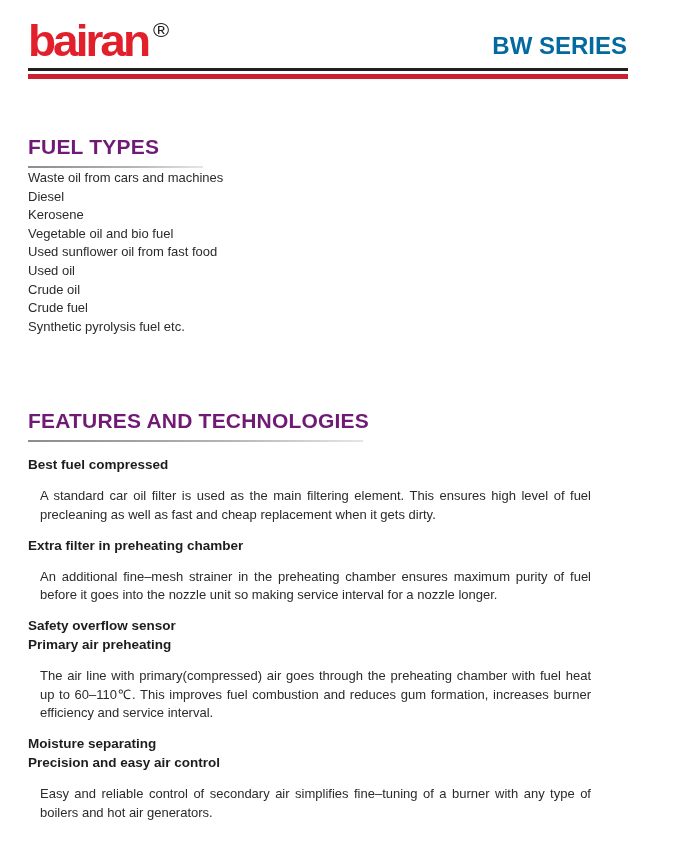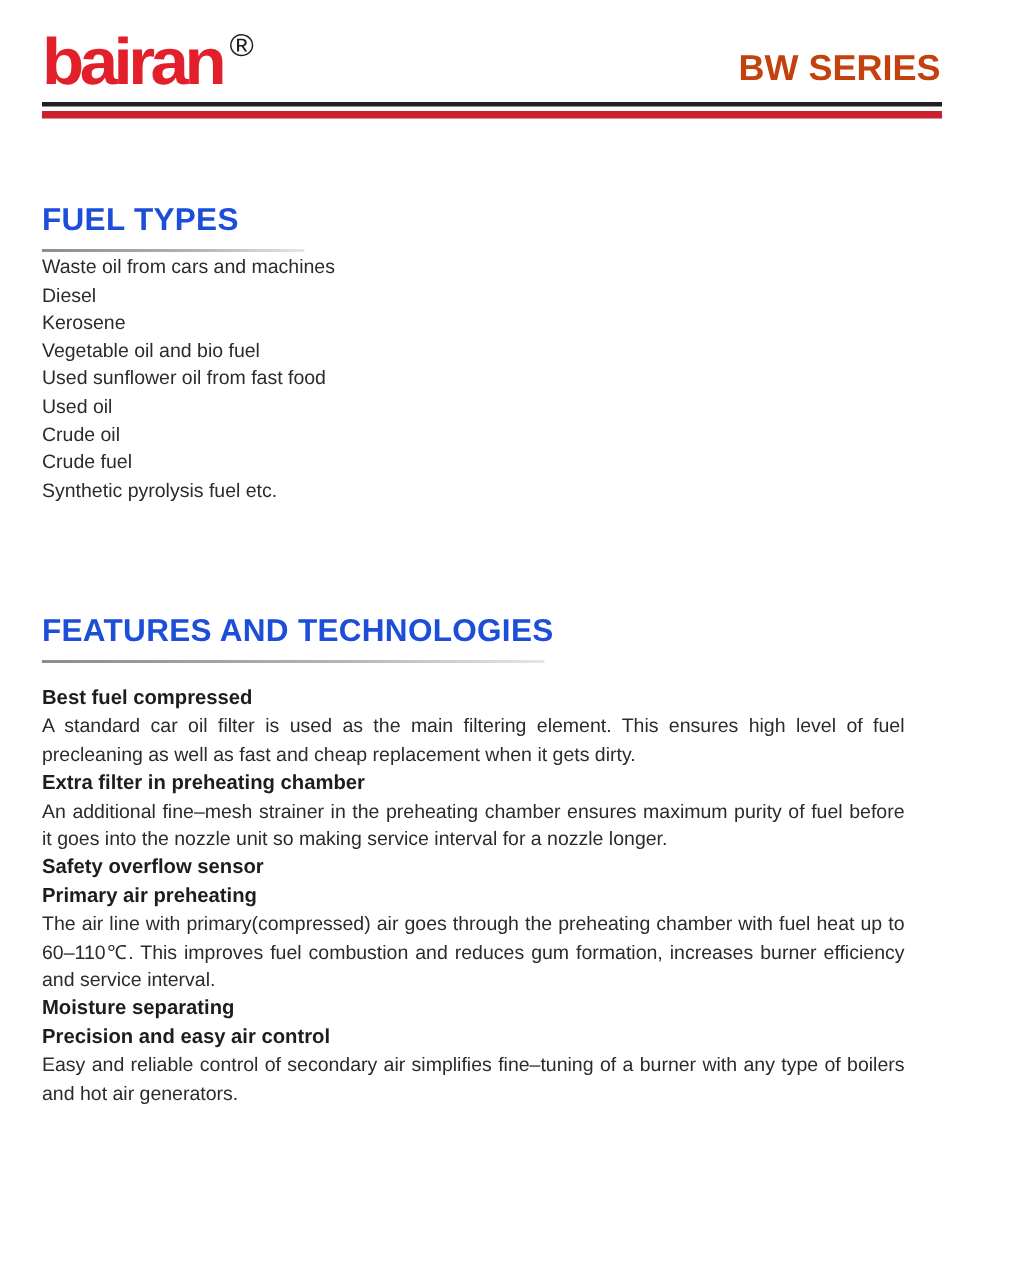--- a/index.html
+++ b/index.html
@@ -36,40 +36,40 @@
   }
   .logo .reg {
     color: #1d1d1d;
     font-weight: normal;
     font-size: 22px;
     letter-spacing: 0;
     vertical-align: 20px;
     margin-left: 5px;
   }
   .series {
-    color: #c2410c;
+    color: #0369a1;
     font-weight: bold;
     font-size: 24px;
     letter-spacing: 0px;
     line-height: 1;
     padding-bottom: 2px;
   }
   .rule-black {
     height: 3px;
     background: #231f20;
     margin: 0 26px 0 28px;
   }
   .rule-red {
     height: 5px;
     background: #cc202e;
     margin: 3px 26px 0 28px;
   }
   
   .section-heading {
-    color: #1d4ed8;
+    color: #701a75;
     font-weight: bold;
     font-size: 21px;
     letter-spacing: 0.2px;
     line-height: 1;
     margin: 0 0 0 28px;
   }
   .heading-underline {
     height: 2px;
     background: linear-gradient(90deg, #8c8c8c 0%, #b5b5b5 60%, #e6e6e6 100%);
     margin-left: 28px;
@@ -97,21 +97,21 @@
     font-size: 13px;
     line-height: 18.8px;
     color: #2b2b2b;
   }
   .feature-title {
     font-weight: bold;
     color: #1d1d1d;
     font-size: 13.5px;
   }
   .feature-body {
-    margin: 0;
+    margin: 12px;
     text-align: justify;
   }
 </style>
 </head>
 <body>
 
 <div class="page">
 
   <div class="header">
     <div class="logo">

